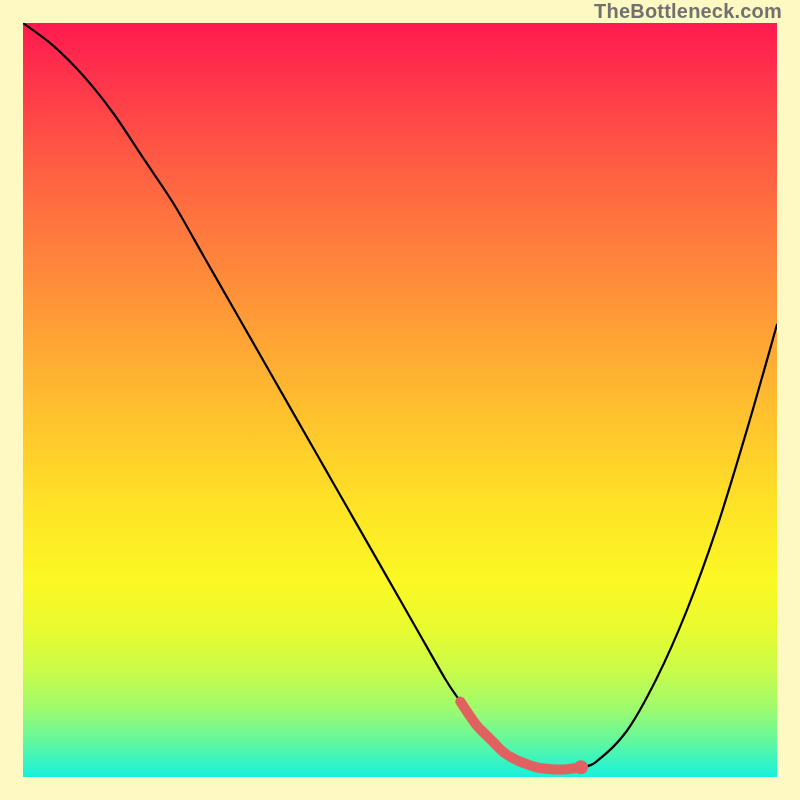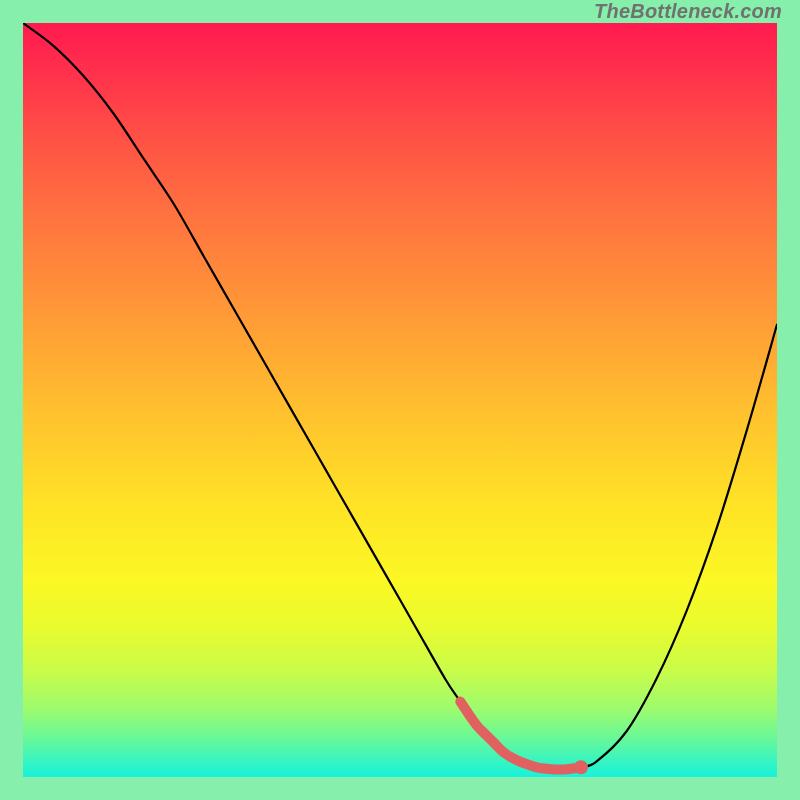--- a/index.html
+++ b/index.html
@@ -1,22 +1,21 @@
 <!DOCTYPE html>
 <html><head>
 <meta charset="utf-8">
 <style>
   * { margin: 0; padding: 0; box-sizing: border-box; }
   html, body { width: 800px; height: 800px; overflow: hidden; background: #000; }
   .frame {
     position: relative;
     width: 800px;
     height: 800px;
-    background: #86efac;
-    font-style: italic;
+    background: #fef9c3;
   }
   .plot-area {
     position: absolute;
     left: 23px;
     top: 23px;
     width: 754px;
     height: 754px;
     overflow: hidden;
   }
   .gradient {

